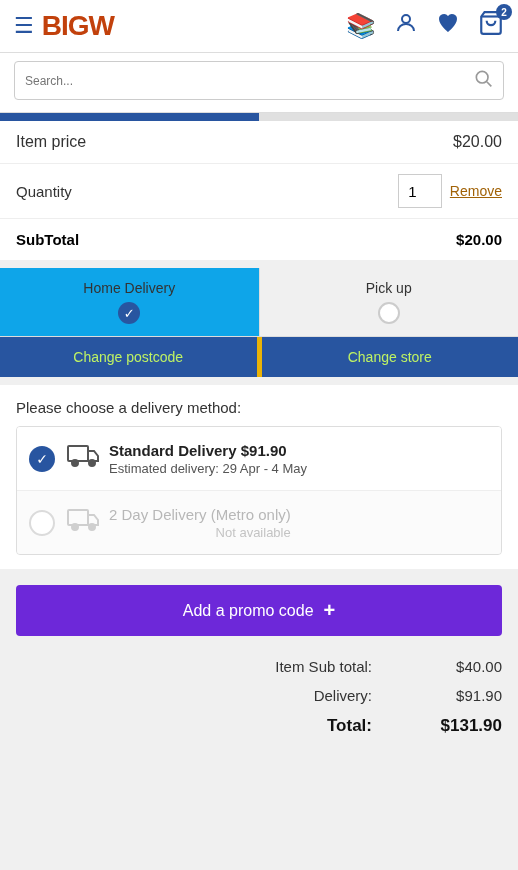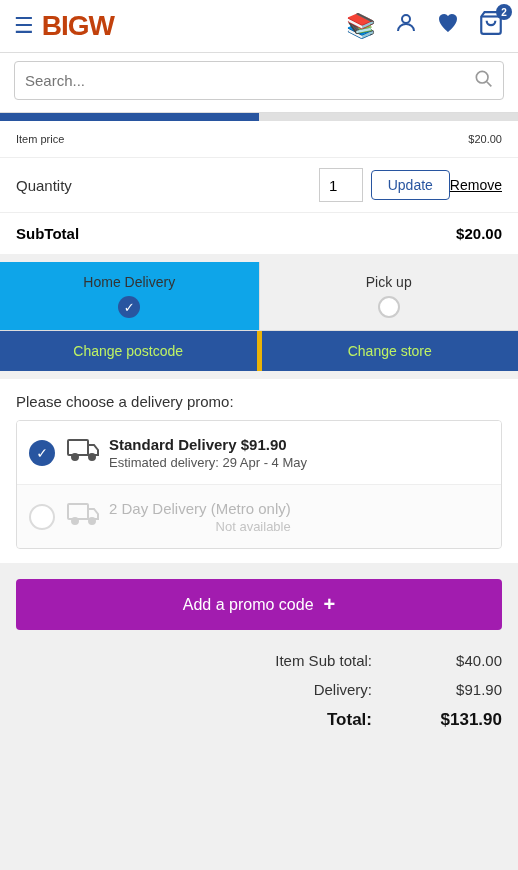--- a/index.html
+++ b/index.html
@@ -65,21 +65,21 @@
       align-items: center;
       border: 1px solid #ccc;
       border-radius: 4px;
       padding: 6px 10px;
       background: #fff;
     }
     .search-input {
       border: none;
       outline: none;
       flex: 1;
-      font-size: 15px;
+      font-size: 12px;
       color: #999;
     }
     .search-icon-btn {
       color: #999;
       font-size: 18px;
       cursor: pointer;
     }
 
     
     .cart-section {
@@ -97,21 +97,21 @@
       width: 50%;
       background: #2855a0;
     }
 
     
     .item-detail-row {
       display: flex;
       justify-content: space-between;
       padding: 12px 16px;
       border-bottom: 1px solid #eee;
-      font-size: 11px;
+      font-size: 16px;
     }
     .item-detail-row .label {
       color: #333;
     }
     .item-detail-row .value {
       color: #333;
     }
 
     
     .quantity-row {
@@ -139,21 +139,21 @@
       color: #2855a0;
       padding: 6px 16px;
       border-radius: 4px;
       font-size: 14px;
       cursor: pointer;
       margin-right: auto;
     }
     .remove-btn {
       background: none;
       border: none;
-      color: #000000;
+      color: #a16207;
       text-decoration: underline;
       font-size: 14px;
       cursor: pointer;
     }
 
     
     .subtotal-row {
       display: flex;
       justify-content: space-between;
       padding: 12px 16px;
@@ -300,21 +300,21 @@
     .option-subtitle.disabled {
       color: #aaa;
     }
 
     
     .promo-section {
       padding: 16px 16px 8px;
       background: #f0f0f0;
     }
     .promo-btn {
-      background: #a21caf;
+      background: #6d28d9;
       color: #fff;
       border: none;
       border-radius: 4px;
       padding: 14px 20px;
       font-size: 16px;
       width: 100%;
       text-align: center;
       cursor: pointer;
       display: flex;
       align-items: center;
@@ -400,21 +400,20 @@
   </div>
 
   <div class="item-detail-row">
     <span class="label">Item price</span>
     <span class="value">$20.00</span>
   </div>
 
   <div class="quantity-row">
     <span class="quantity-label">Quantity</span>
     <input class="quantity-input" type="number" value="1" style="">
-    <button class="update-btn">Update</button>
     <button class="remove-btn">Remove</button>
   </div>
 
   <div class="subtotal-row">
     <span>SubTotal</span>
     <span>$20.00</span>
   </div>
 </div>
 
 <div class="delivery-tabs">
@@ -432,21 +431,21 @@
       <div class="tab-radio unchecked"></div>
     </div>
   </div>
   <div class="tabs-actions">
     <button class="tab-action-btn">Change postcode</button>
     <button class="tab-action-btn" style="border-left:5px solid #eab308;">Change store</button>
   </div>
 </div>
 
 <div class="delivery-method-section">
-  <div class="delivery-method-title">Please choose a delivery promo:</div>
+  <div class="delivery-method-title">Please choose a delivery method:</div>
   <div class="delivery-options-box">
 
     <div class="delivery-option">
       <div class="option-radio checked">
         <span class="checkmark">✓</span>
       </div>
       <span class="option-icon">
         <svg width="32" height="28" viewBox="0 0 32 28" fill="none" stroke="#555" stroke-width="2">
           <rect x="1" y="5" width="20" height="15" rx="1"></rect>
           <path d="M21 10h6l4 5v5H21V10z"></path>

